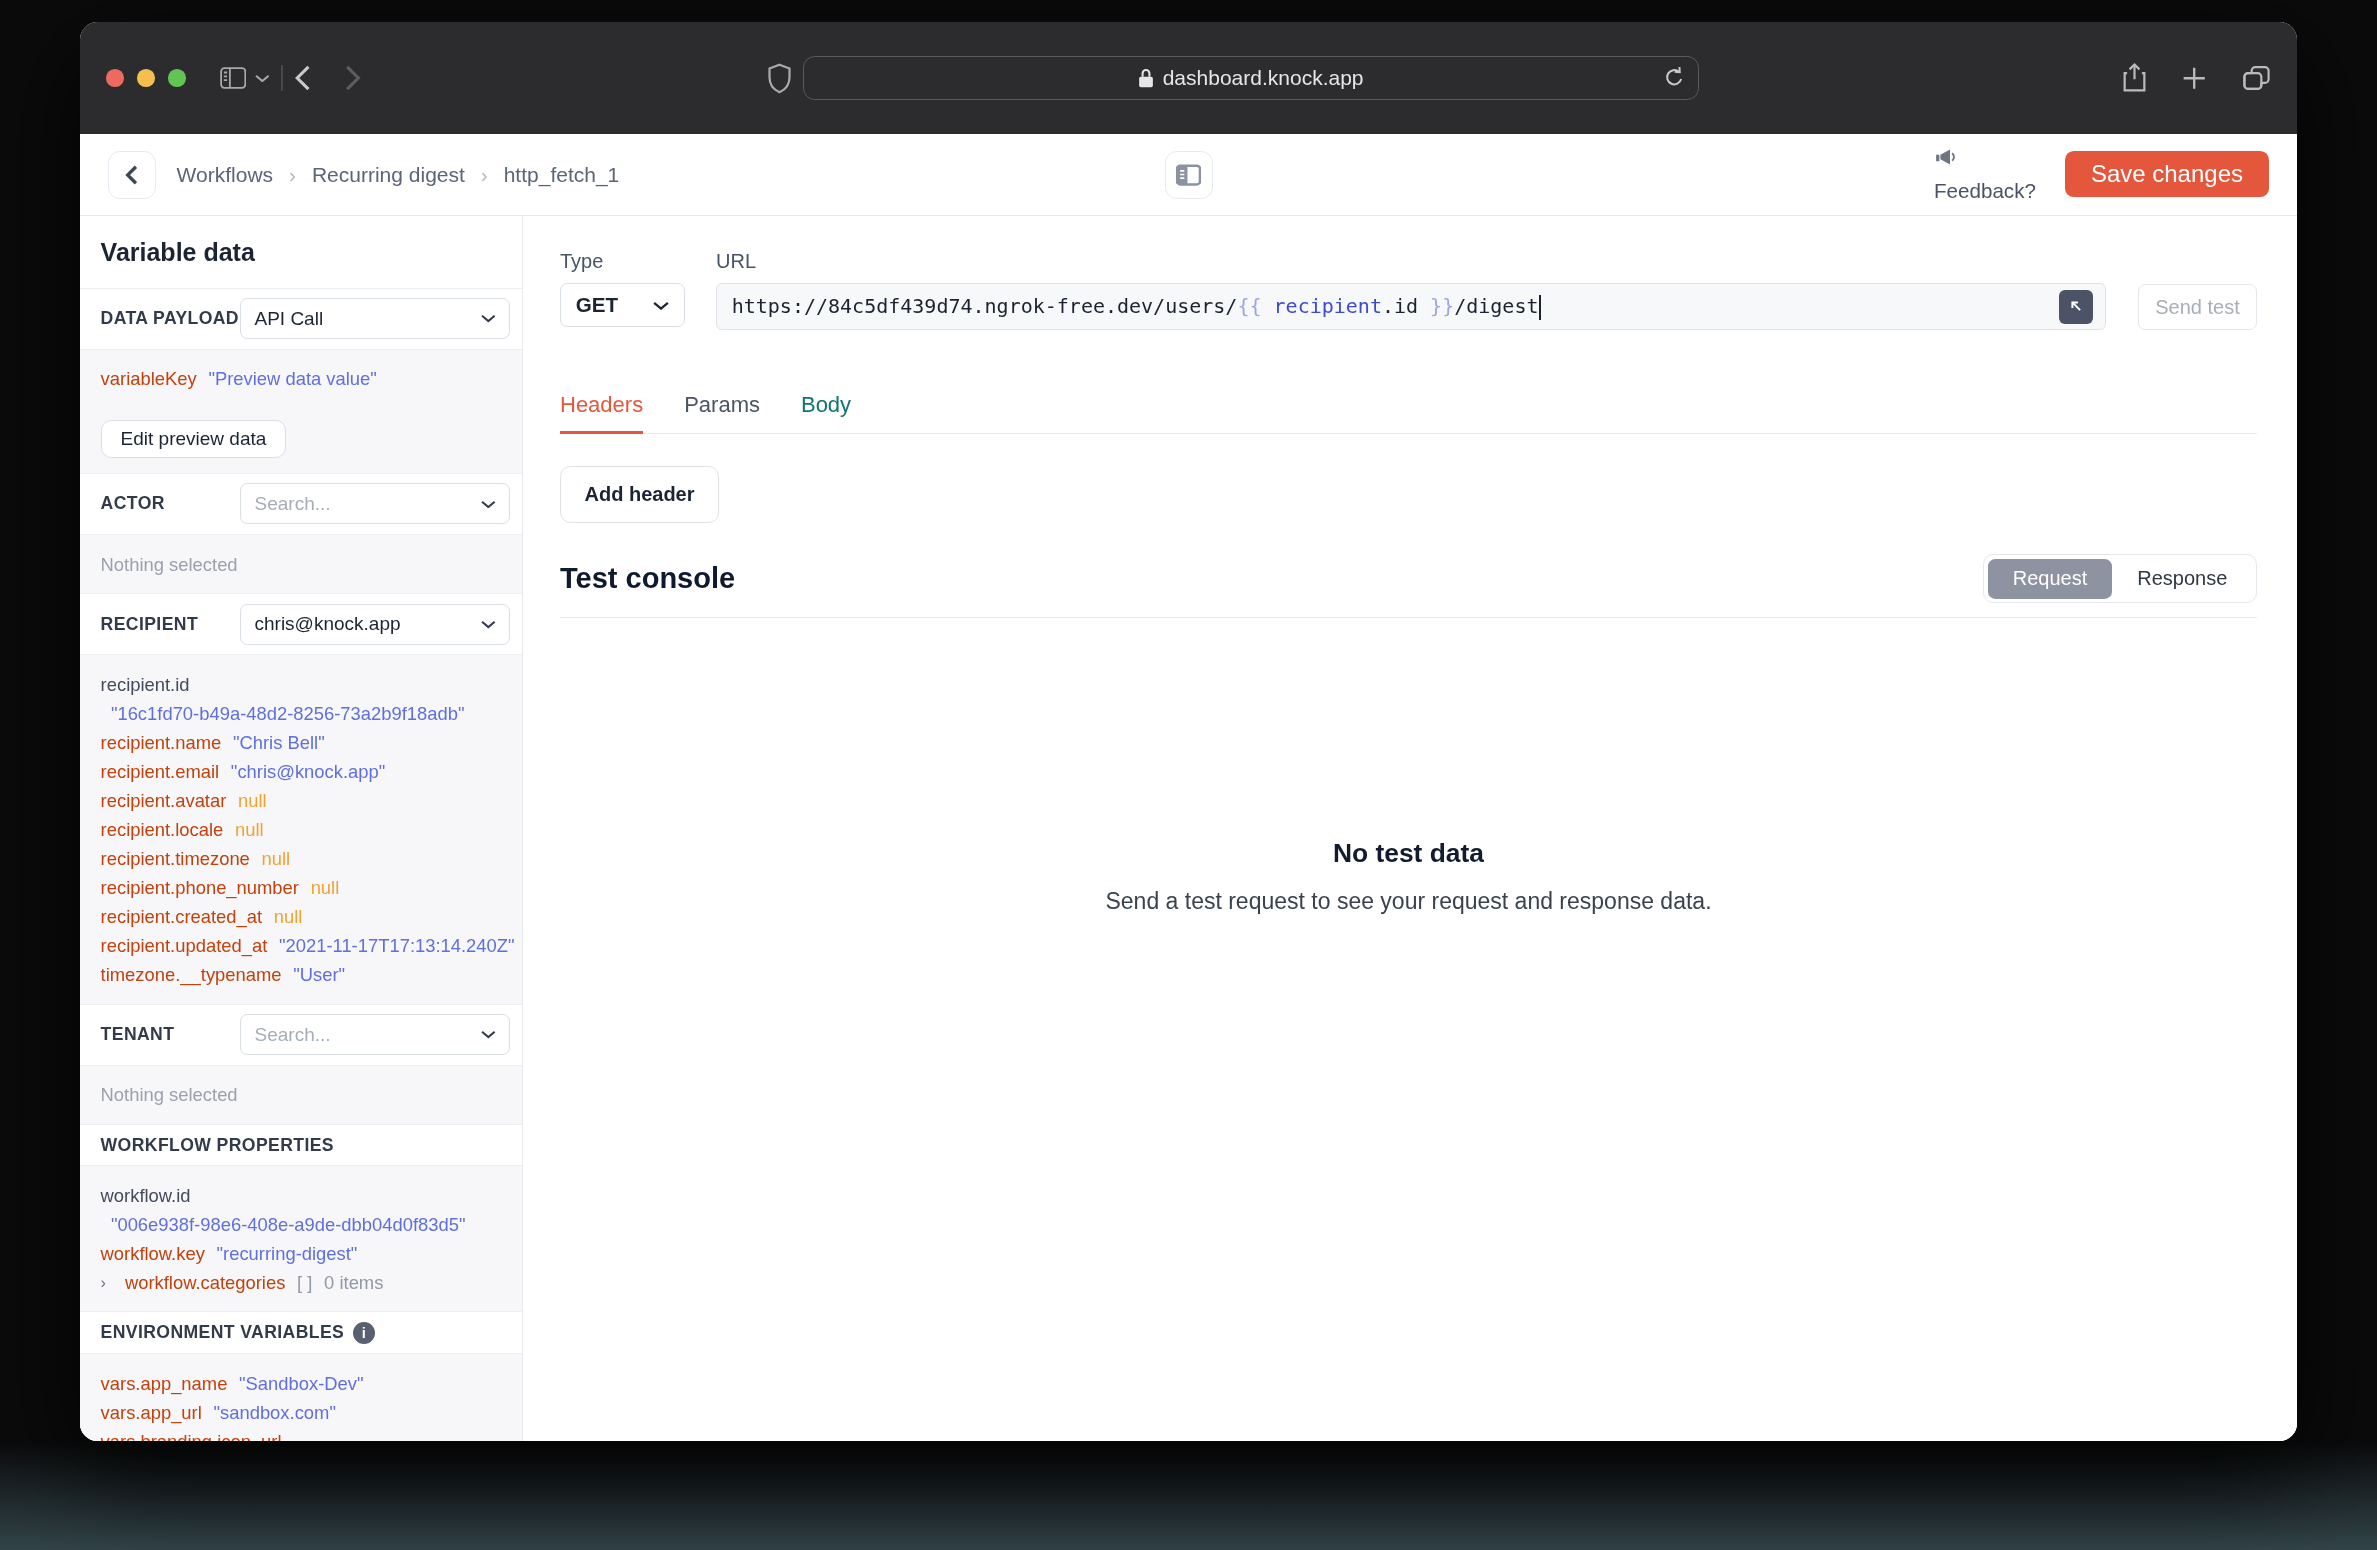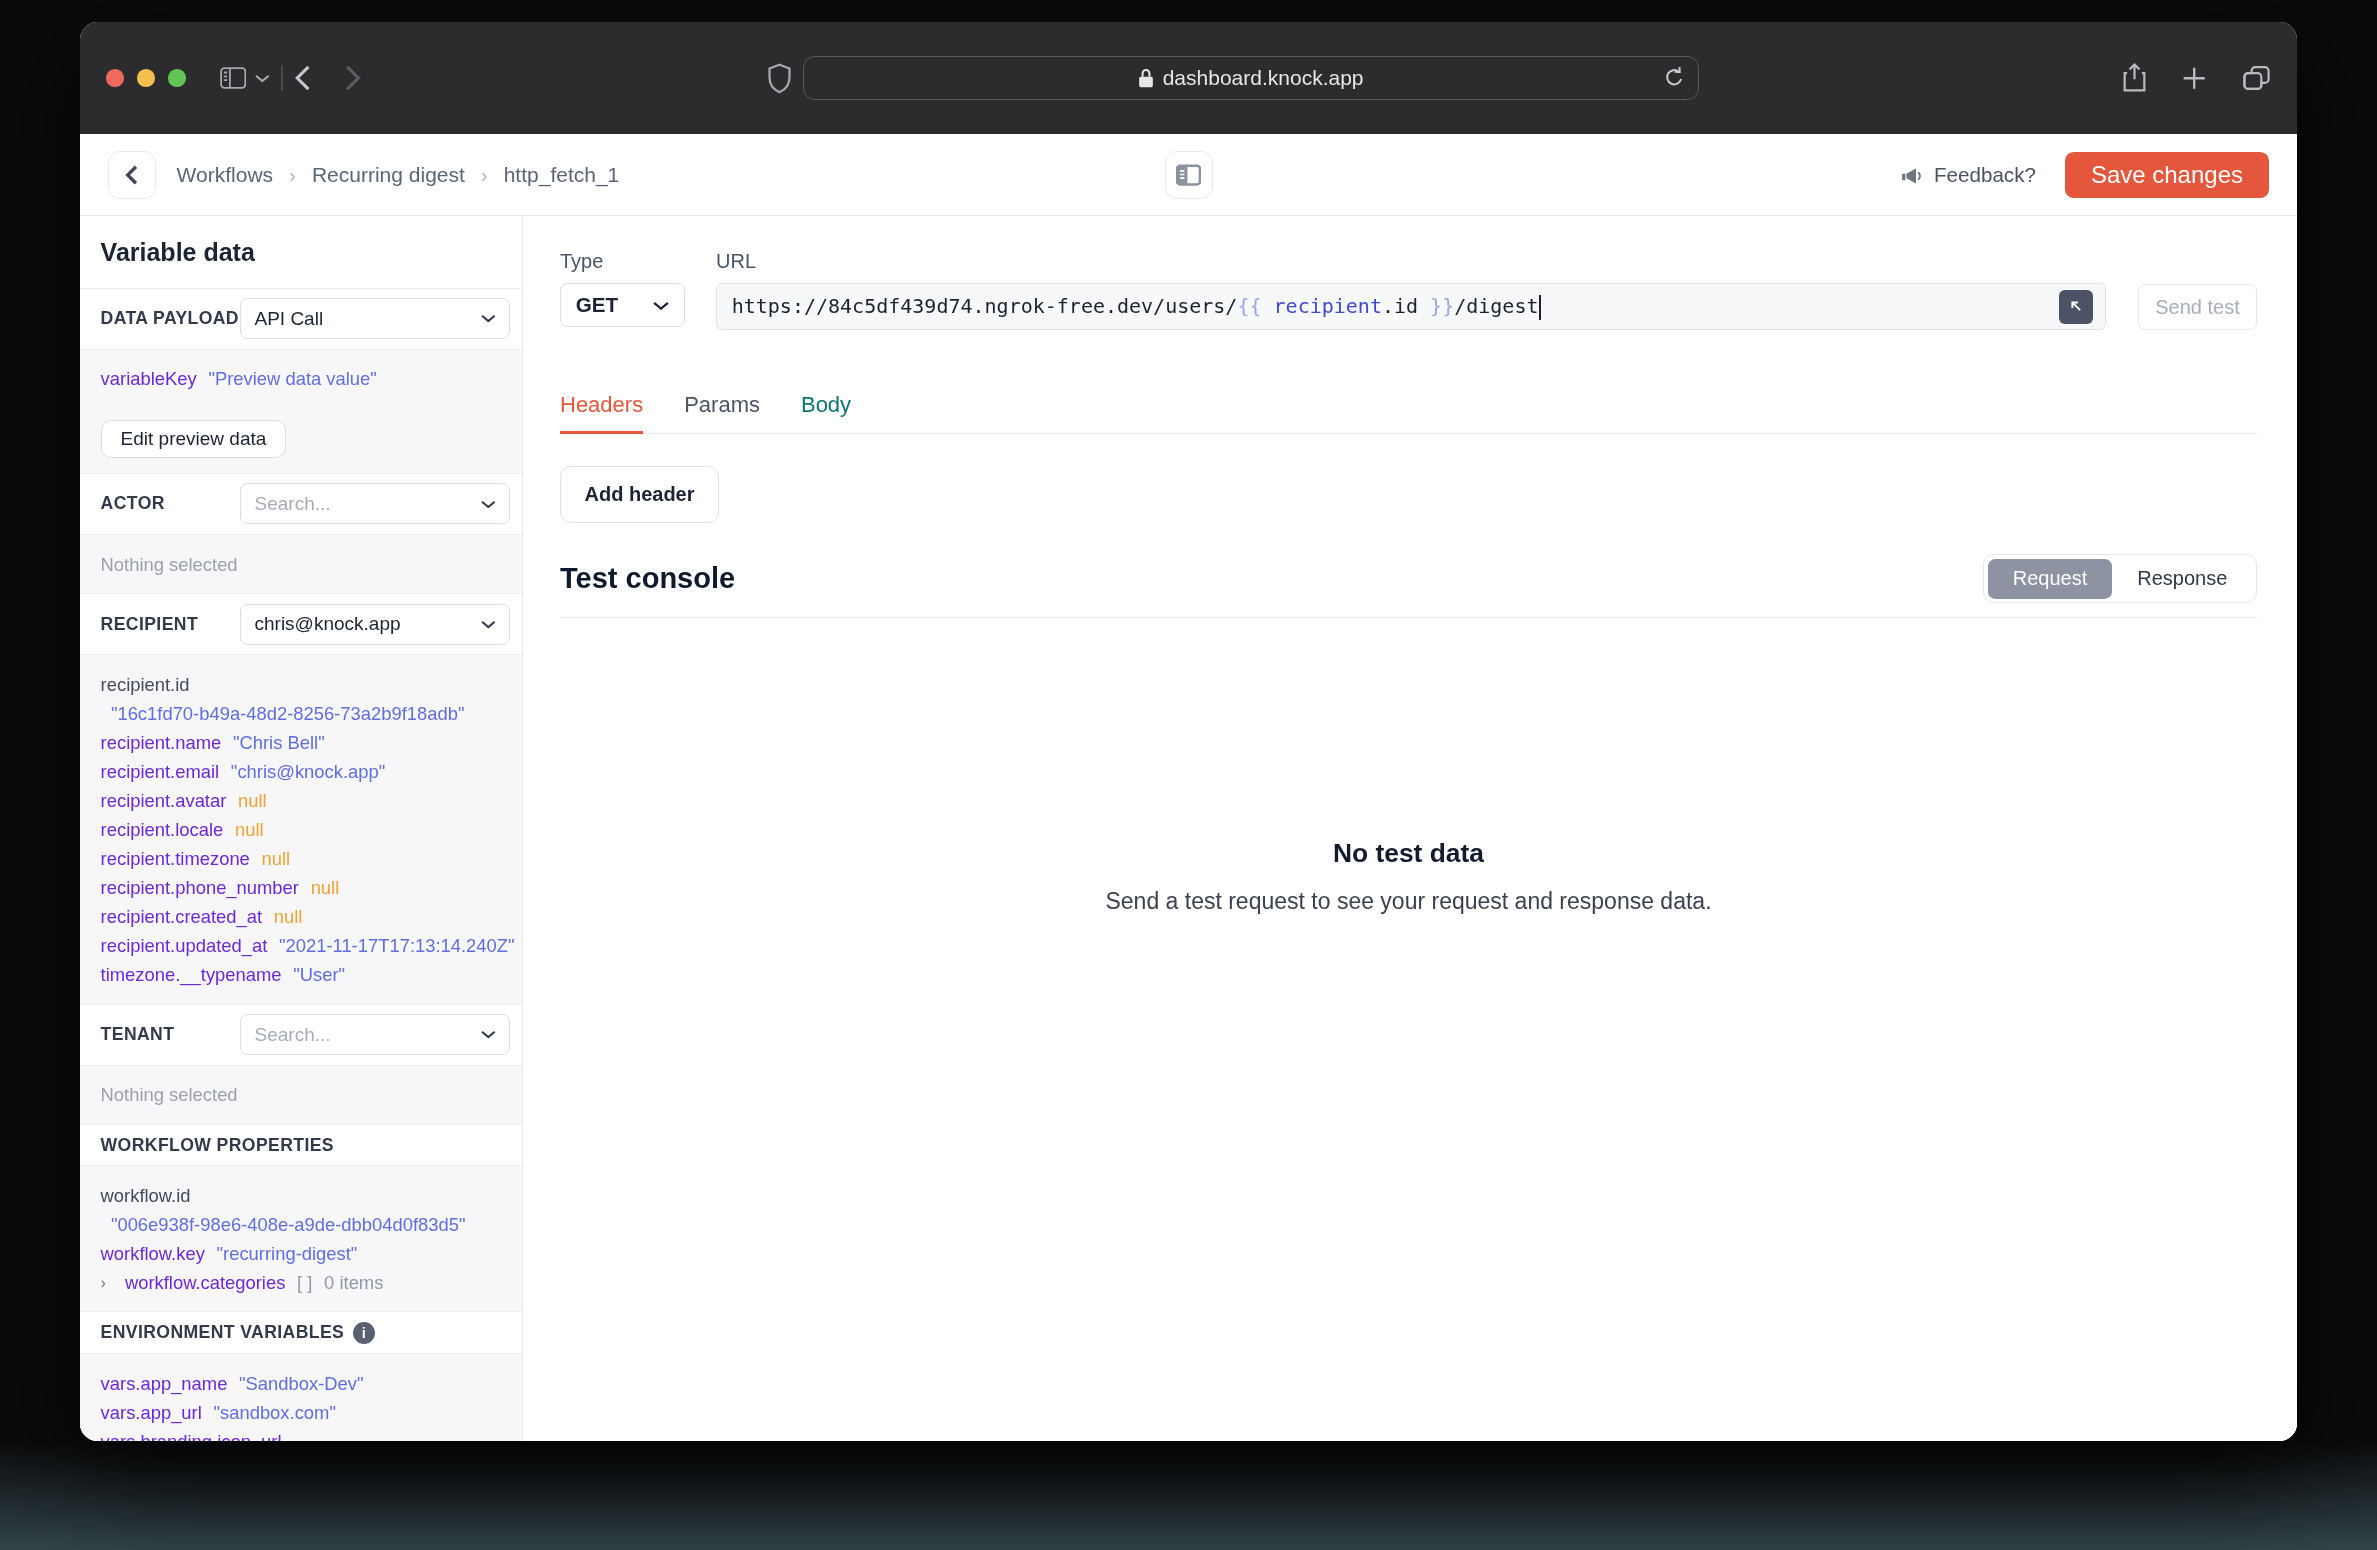--- a/index.html
+++ b/index.html
@@ -31,33 +31,33 @@
   .url-pill .reload { position:absolute; right:13.2px; top:50%; transform:translateY(-50%); }
   .spacer { flex:1; }
   .chrome-right { display:flex; align-items:center; gap:34px; margin-left:7.3px; }
   
   .appbar { height:82px; background:#fff; border-bottom:1.5px solid #e8eaee; display:flex; align-items:center; padding:0 28px; position:relative; flex-shrink:0; }
   .sq-btn { width:48px; height:48px; border:1.5px solid #e7eaf0; border-radius:11.7px; background:#fff; display:flex; align-items:center; justify-content:center; }
   .crumbs { display:flex; align-items:center; gap:16px; margin-left:20.6px; font-size:21px; color:#5a6577; }
   .crumb-sep { color:#aeb6c0; font-size:20.6px; }
   .panel-toggle { position:absolute; left:50%; top:50%; transform:translate(-50%,-50%); }
   .appbar-right { margin-left:auto; display:flex; align-items:center; gap:29px; }
-  .feedback { display:flex; align-items:flex-end; gap:10.3px; font-size:20.6px; color:#4a5361; }
+  .feedback { display:flex; align-items:flex-start; gap:10.3px; font-size:20.6px; color:#4a5361;flex-direction:column; }
   .save-btn { background:#e4573d; color:#fff; border:none; border-radius:8.8px; font-size:24px; font-weight:500; padding:0 26px; height:46px; font-family:inherit; }
   
   .content { flex:1; display:flex; min-height:0; }
   .sidebar { width:443px; border-right:1.5px solid #e8eaee; background:#fff; overflow:hidden; flex-shrink:0; }
   .sb-title { padding:22px 20.6px 20.6px; font-size:25px; font-weight:600; color:#1b2433; border-bottom:1.5px solid #eceef1; }
   .sb-row { display:flex; align-items:center; justify-content:space-between; padding:9.5px 11.7px 9.5px 20.6px; background:#fff; border-bottom:1.5px solid #eceef1; }
   .sb-label { font-size:17.6px; font-weight:600; letter-spacing:0.4px; color:#323b4a; display:flex; align-items:center; gap:8.8px; }
   .sb-select { width:270px; height:41px; border:1.5px solid #d9dee5; border-radius:7.3px; background:#fff; display:flex; align-items:center; justify-content:space-between; padding:0 13.2px; font-size:19px; color:#1b2433; }
   .sb-select .ph { color:#a6adb9; }
   .sb-gray { background:#f7f7f9; padding:14.7px 20.6px; border-bottom:1.5px solid #eceef1; font-size:18.4px; line-height:29px; color:#414b5c; }
   .kv { display:flex; gap:11.7px; white-space:nowrap; }
-  .kv .k { color:#6d28d9; }
+  .kv .k { color:#c2410c; }
   .v-str { color:#5f6ee0; }
   .v-null { color:#f0a232; }
   .v-muted { color:#9199a6; }
   .block-val { padding-left:10.3px; }
   .edit-btn { margin-top:27px; height:38px; padding:0 19px; background:#fff; border:1.5px solid #d9dee5; border-radius:10.3px; font-size:19px; font-weight:500; color:#1b2433; font-family:inherit; }
   .empty-txt { color:#9aa1ad; }
   .exp { color:#6b7482; font-size:16px; margin-right:7.3px; }
   .info-dot { width:22px; height:22px; border-radius:50%; background:#596070; color:#fff; font-size:14.7px; font-weight:700; display:inline-flex; align-items:center; justify-content:center; font-style:normal; }
   
   .main { flex:1; padding:34px 40px 13px 37px; background:#fff; min-width:0; }

